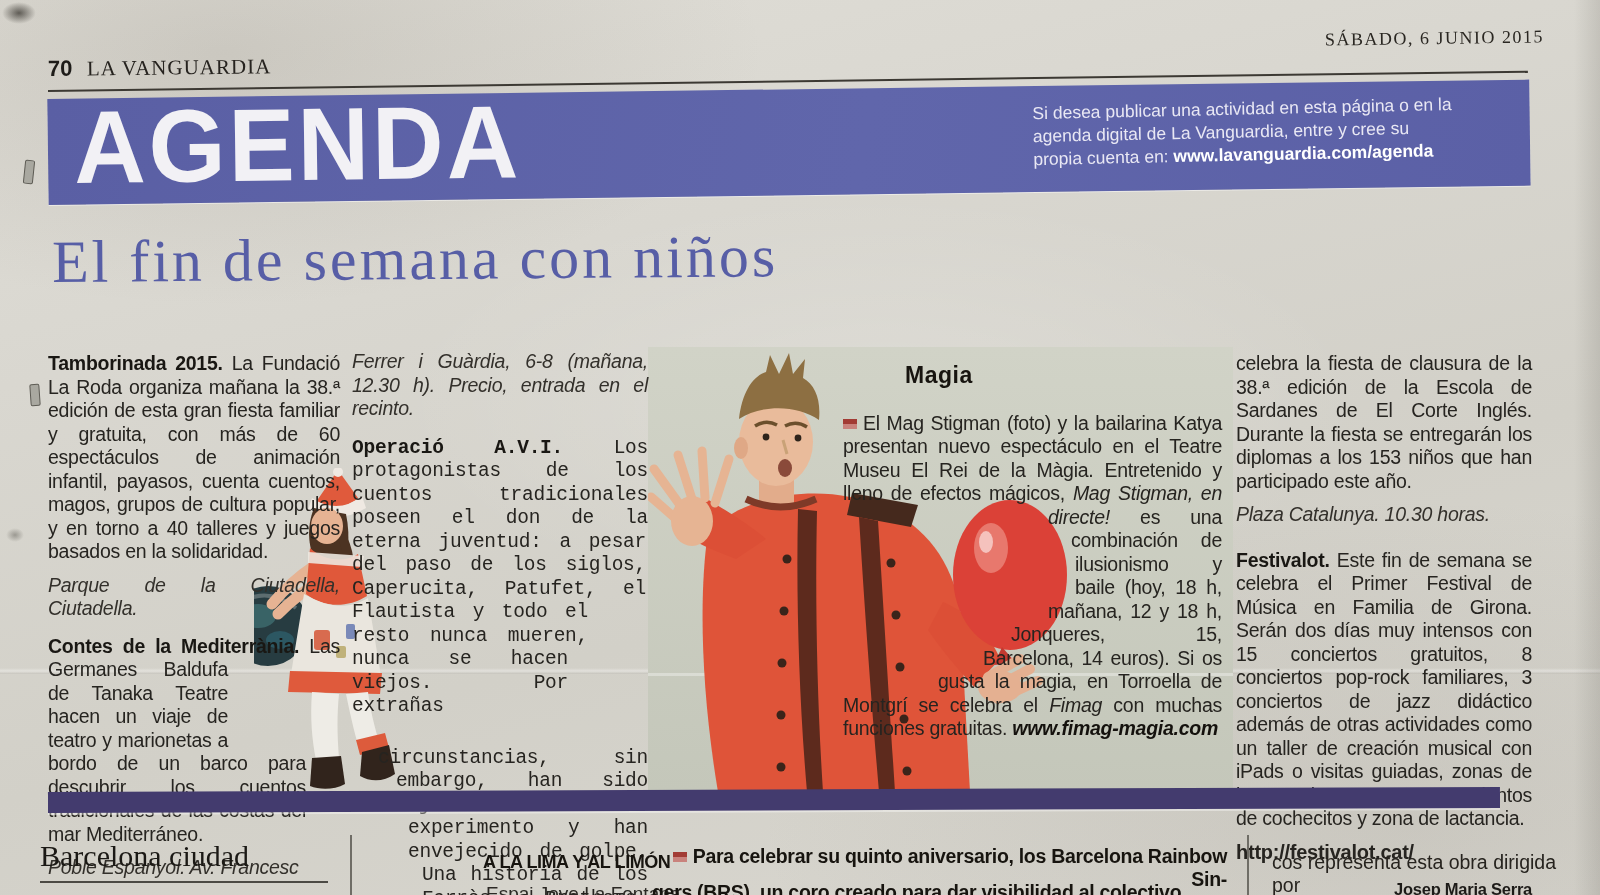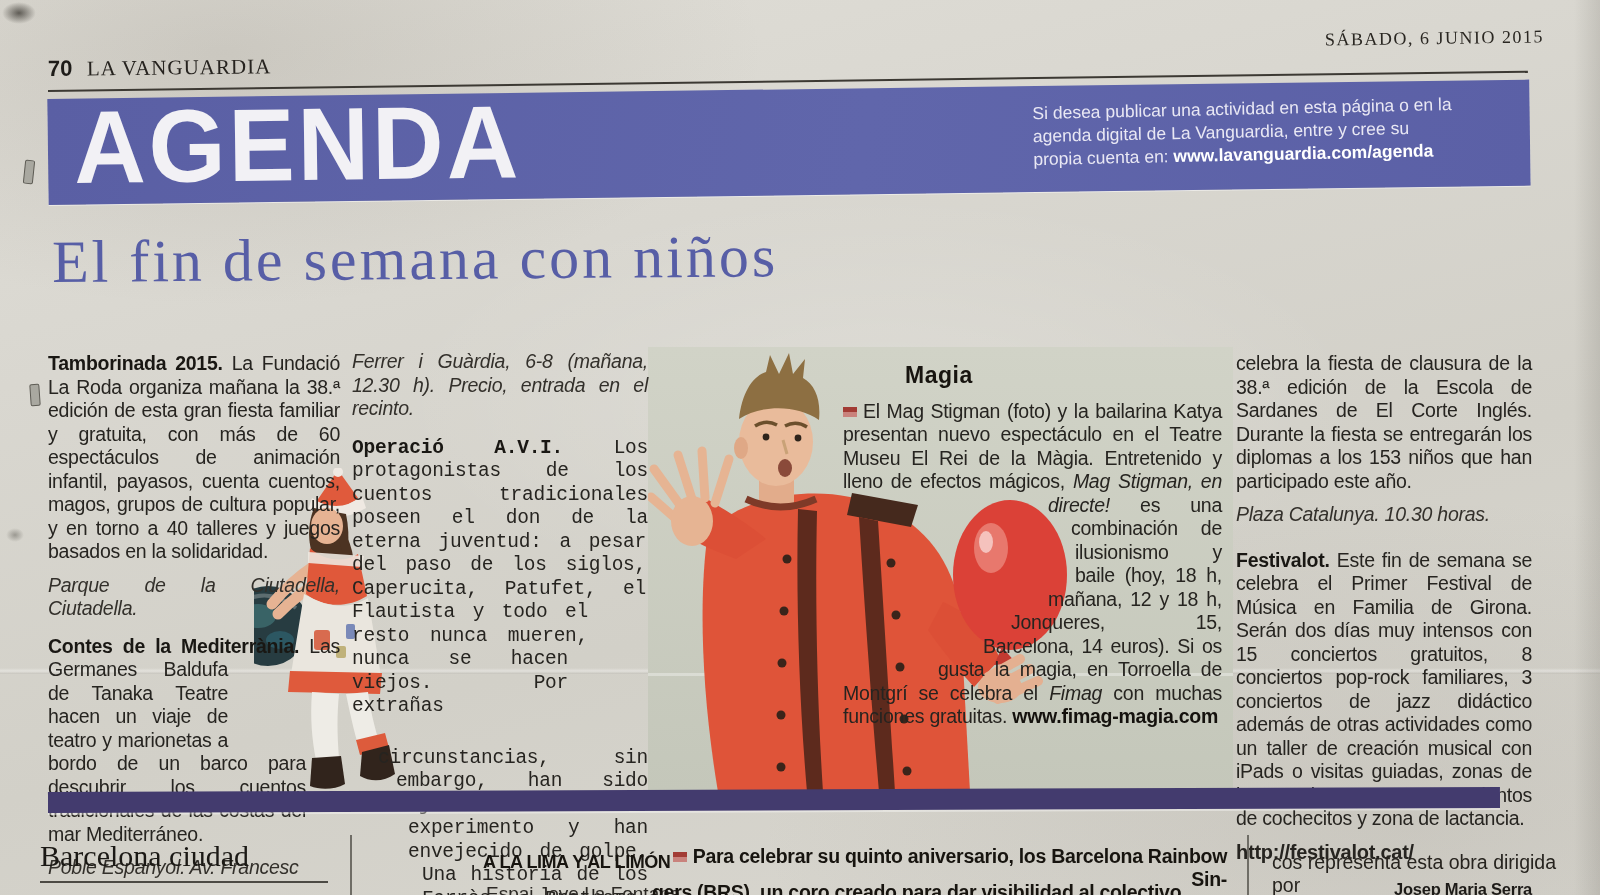--- a/index.html
+++ b/index.html
@@ -57,28 +57,28 @@
   .c2r0{width:2px;height:72px;} .c2r1{width:60px;height:48px;} .c2r2{width:80px;height:72px;} .c2r3{width:120px;height:24px;}
   .c2a{width:26px;height:48px;} .c2b{width:44px;height:48px;} .c2c{width:56px;height:48px;} .c2d{width:70px;height:48px;} .c2e{width:84px;height:48px;}
 
   
   .photo{position:absolute;}
   #magician-photo{left:648px;top:347px;width:585px;height:445px;}
   #performer-photo{left:254px;top:468px;width:190px;height:324px;}
 
   
   #magia-block{position:absolute;left:843px;top:364px;width:379px;font-size:19.5px;line-height:23.5px;letter-spacing:-0.25px;}
-  #magia-block h3{margin:0 0 12px 62px;font-size:23px;letter-spacing:0.5px;color:#17140f;}
+  #magia-block h3{margin:0 0 24px 62px;font-size:23px;letter-spacing:0.5px;color:#17140f;}
   #magia-block p{margin:0;text-align:justify;}
   .bullet{display:inline-block;width:14px;height:10px;margin-right:6px;vertical-align:1px;
     background:linear-gradient(#a23b34 50%,#c9827c 50%);}
   .m1{width:205px;} .m2{width:228px;height:52px;} .m3{width:232px;} .m4{width:205px;height:52px;}
   .m5{width:168px;height:52px;} .m6{width:140px;} .m7{width:95px;}
   .mf{float:left;clear:left;height:24px;}
-  .boldurl{font-weight:bold;color:#14110d;}
+  .boldurl{font-weight:bold;color:#14110d;font-style:italic;}
 
   .bottom-bar{position:absolute;left:48px;top:792px;width:1452px;height:21px;background:#433b6e;
     transform:rotate(-0.2deg);transform-origin:left center;box-shadow:0 2px 0 rgba(255,255,255,0.4);}
   #bottom-band{position:absolute;left:0;top:813px;width:1600px;height:82px;overflow:hidden;}
   .section-title{position:absolute;left:40px;top:26px;font-family:"Liberation Serif",serif;font-size:30px;color:#1b1915;margin:0;font-weight:normal;}
   .section-rule{position:absolute;left:40px;top:68px;width:288px;height:2px;background:#4c4a44;}
   .vdiv{position:absolute;top:22px;width:1.5px;height:70px;background:#6f6d66;}
   .event-label{position:absolute;left:483px;top:38px;font-weight:bold;font-size:19px;letter-spacing:-0.5px;color:#17140f;transform:scaleX(0.95);transform-origin:left;}
   .event-sub{position:absolute;left:486px;top:70px;font-size:19px;color:#2c2925;}
   .news-line1{position:absolute;left:652px;top:32px;width:575px;font-weight:bold;font-size:19.5px;color:#17140f;letter-spacing:-0.3px;text-align:right;}

